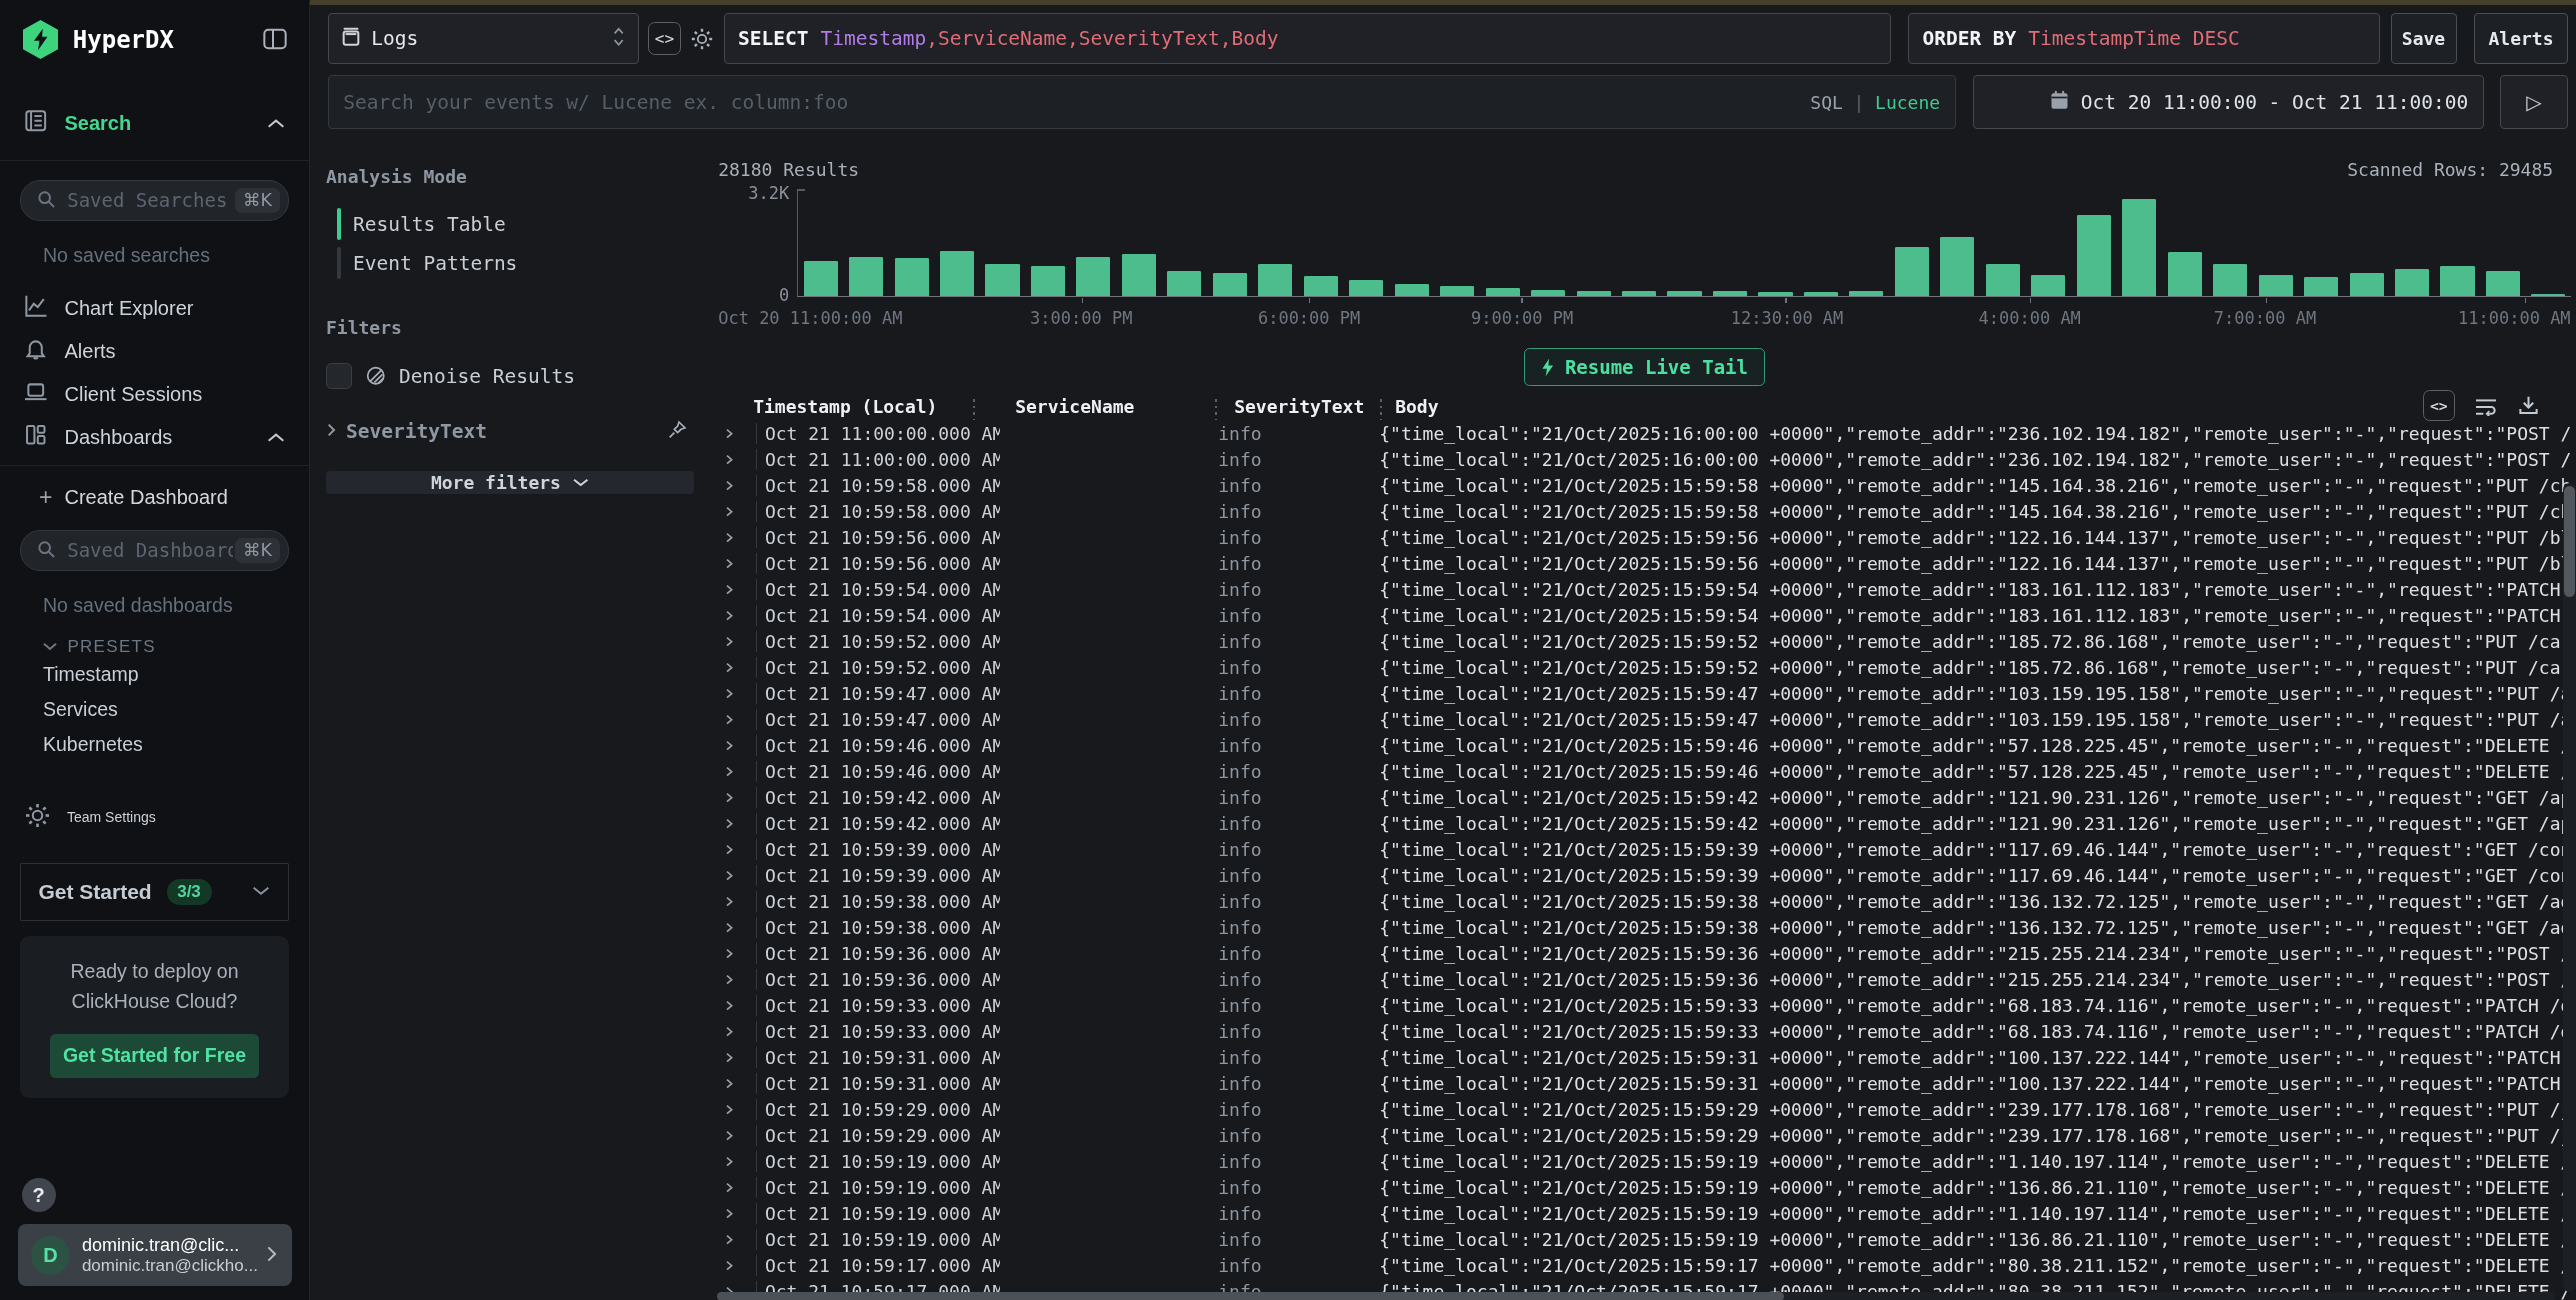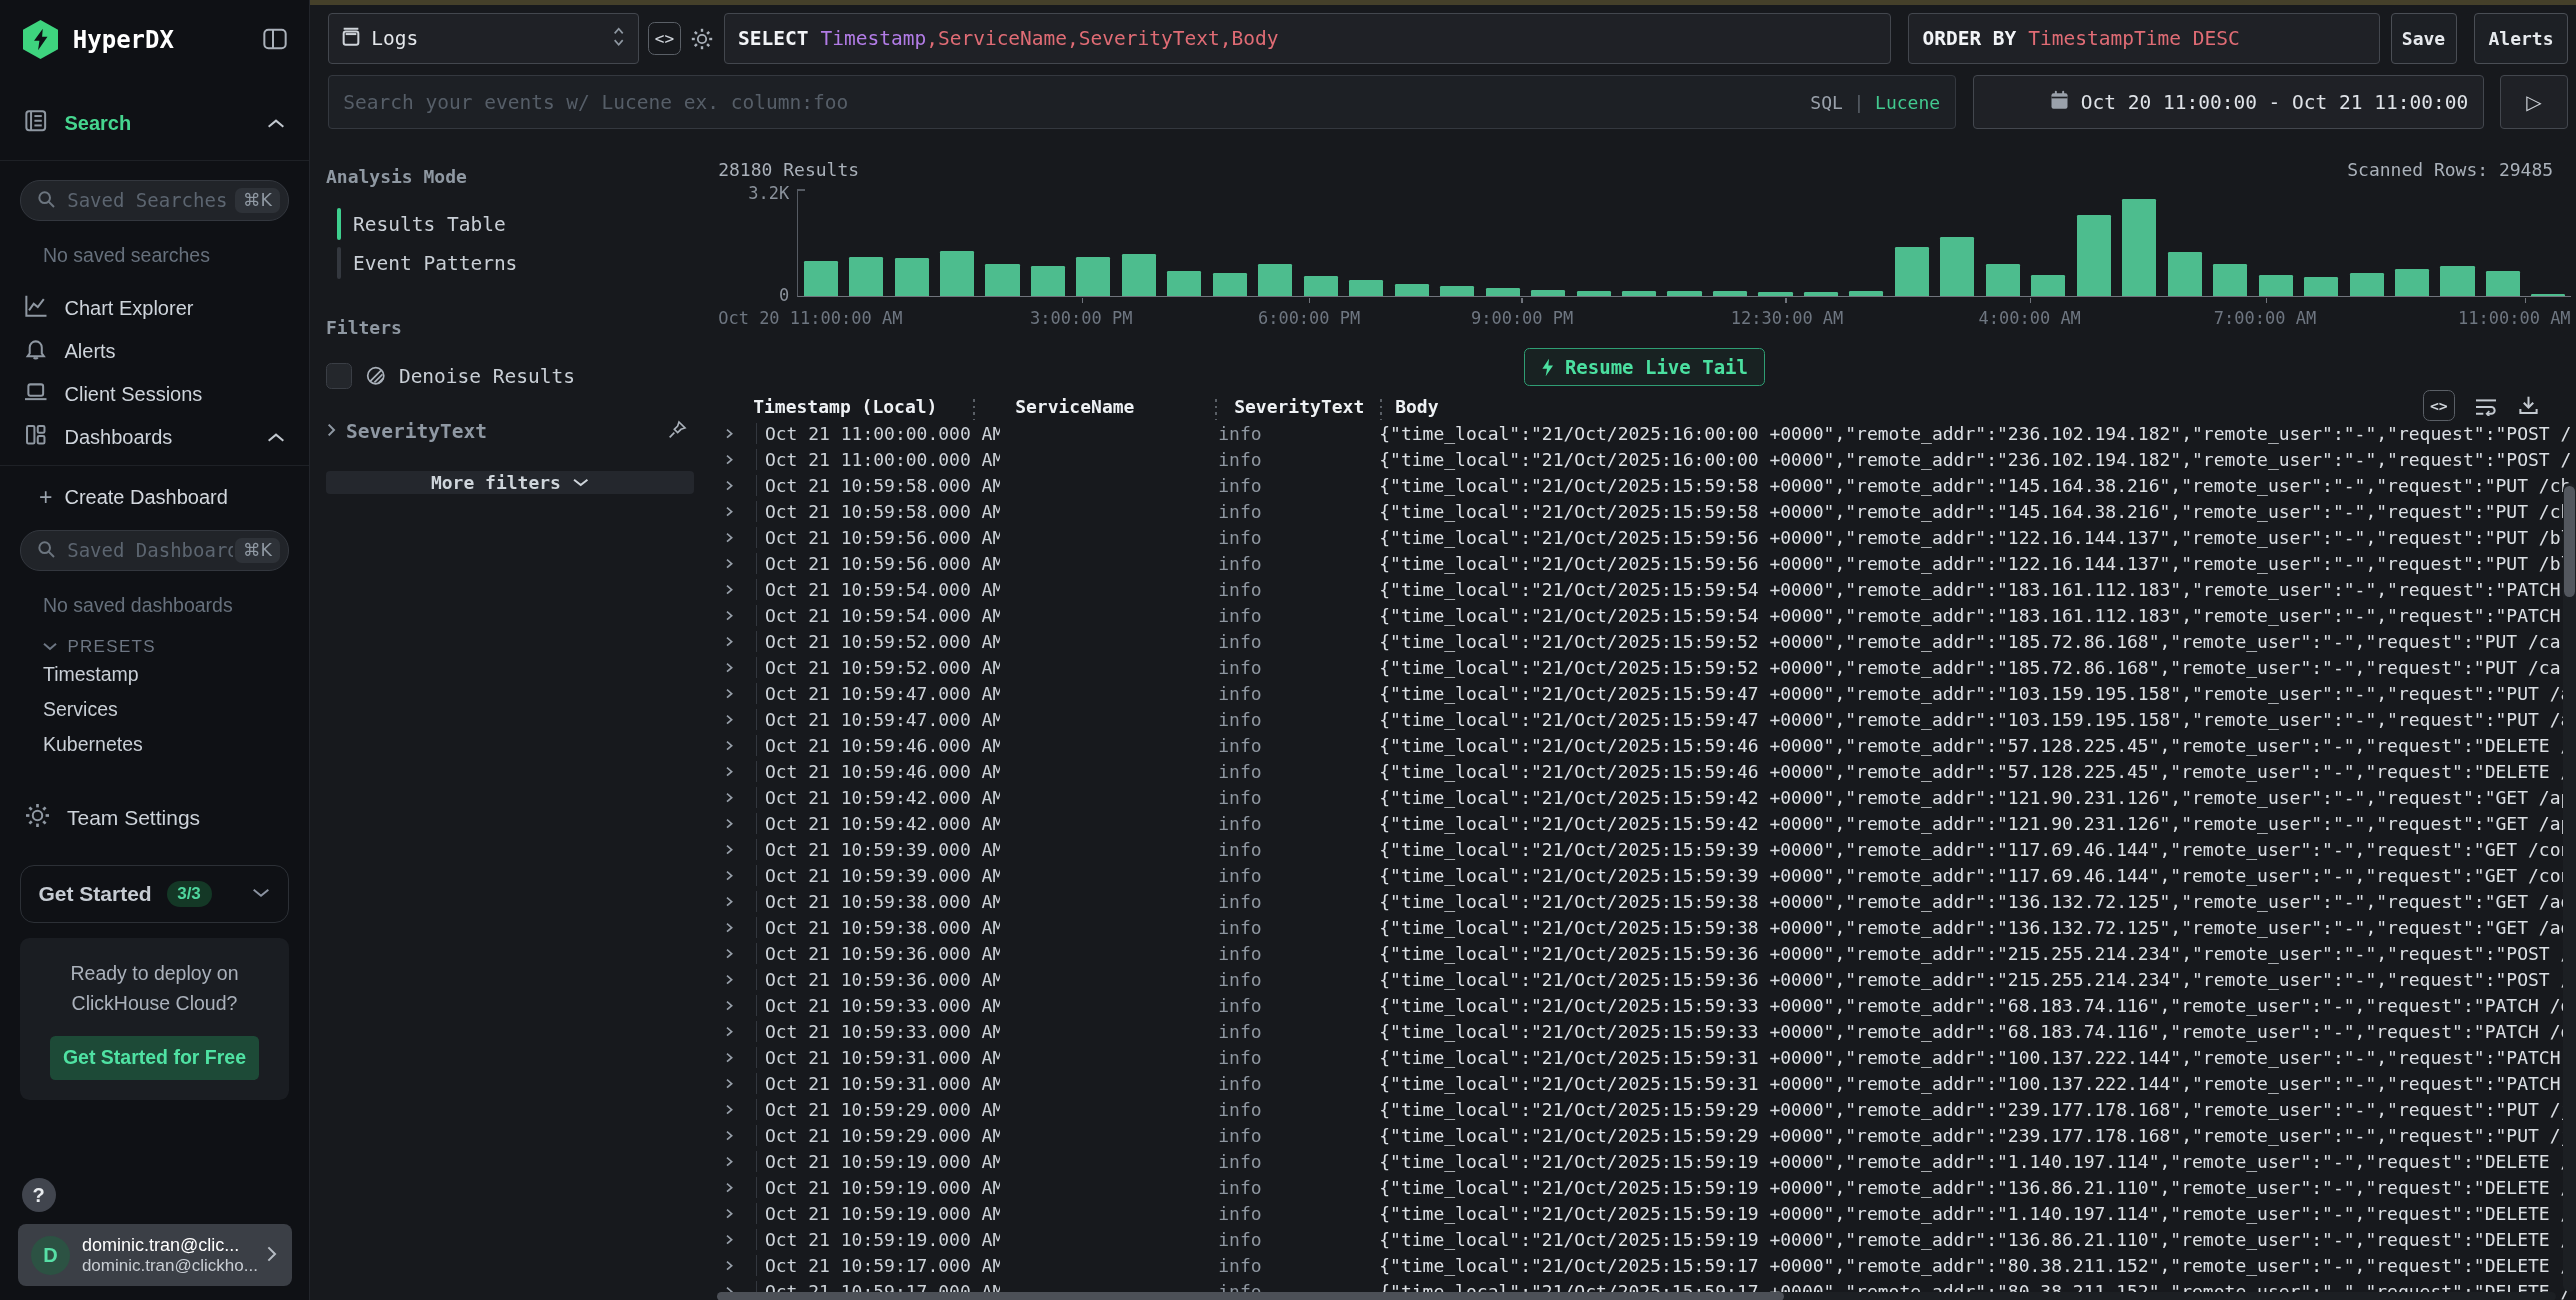--- a/index.html
+++ b/index.html
@@ -24,22 +24,22 @@
         display:flex;align-items:center;padding:0 8px 0 14.8px;}
   .pill input{flex:1;background:transparent;border:none;outline:none;color:#cfd4da;
               font-family:"DejaVu Sans Mono",monospace;font-size:19px;margin-left:9.4px;min-width:0;}
   .pill input::placeholder{color:#5c6570;}
   .kbd{background:#2e3238;border-radius:6.7px;padding:2.7px 8px;color:#8f98a2;font-size:17.5px;font-family:"DejaVu Sans",sans-serif;}
   .muted-line{margin:23px 0 0 43px;color:#66707c;font-size:19.5px;}
   .create-row{display:flex;align-items:center;margin-top:17.5px;padding-left:39px;color:#d3d8de;font-size:20px;}
   .create-plus{color:#9aa3ad;font-size:23px;margin-right:12px;}
   .presets-row{display:flex;align-items:center;margin-top:20px;padding-left:42px;color:#6d7683;font-size:17px;letter-spacing:1.3px;}
   .preset-item{padding-left:43px;height:35px;display:flex;align-items:center;color:#c9cfd6;font-size:19.5px;cursor:pointer;}
-  .team-row{display:flex;align-items:center;margin-top:40px;padding-left:24px;color:#cdd3da;font-size:21px;}
-  .getstarted{margin:31px 20px 0 20px;border:1.3px solid #2c3036;border-radius:14px;height:56px;
+  .team-row{display:flex;align-items:center;margin-top:40px;padding-left:24px;color:#cdd3da;font-size:14px;}
+  .getstarted{margin:31px 20px 0 20px;border:1.3px solid #2c3036;border-radius:1px;height:56px;
               display:flex;align-items:center;padding:0 17.5px;}
   .gs-label{font-weight:bold;font-size:21px;color:#c6ccd3;}
   .gs-badge{margin-left:14.8px;background:#143826;color:#4fd69e;border-radius:14.8px;padding:3.4px 10.7px;font-weight:bold;font-size:17px;}
   .promo{margin:14.8px 20px 0 20px;background:#1a1d22;border-radius:9.4px;padding:21.5px 16px 20px;text-align:center;}
   .promo-line{color:#aab1bb;font-size:19.5px;line-height:29.5px;}
   .promo-btn{display:block;width:88%;margin:17.5px auto 0;background:#1d4a37;color:#4fe2a3;font-weight:bold;
              font-size:19.5px;padding:10.7px 0;border-radius:5.4px;border:none;cursor:pointer;font-family:"Liberation Sans",sans-serif;}
   .sidebar-bottom{margin-top:auto;padding:0 17.5px 14.8px;}
   .help-circle{width:34px;height:34px;border-radius:50%;background:#41454e;color:#e8ebee;display:flex;
                align-items:center;justify-content:center;font-size:20px;font-weight:bold;margin:0 0 12px 4px;}

